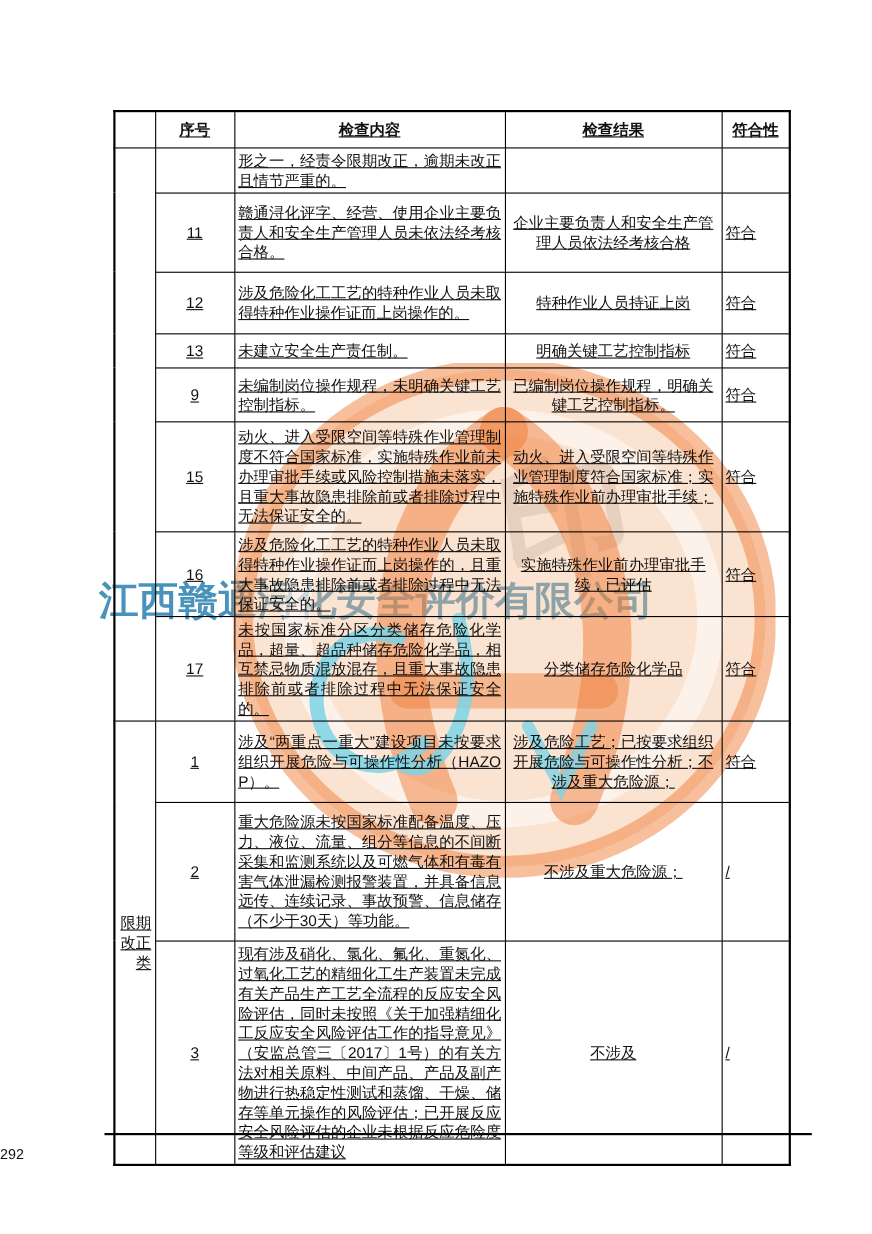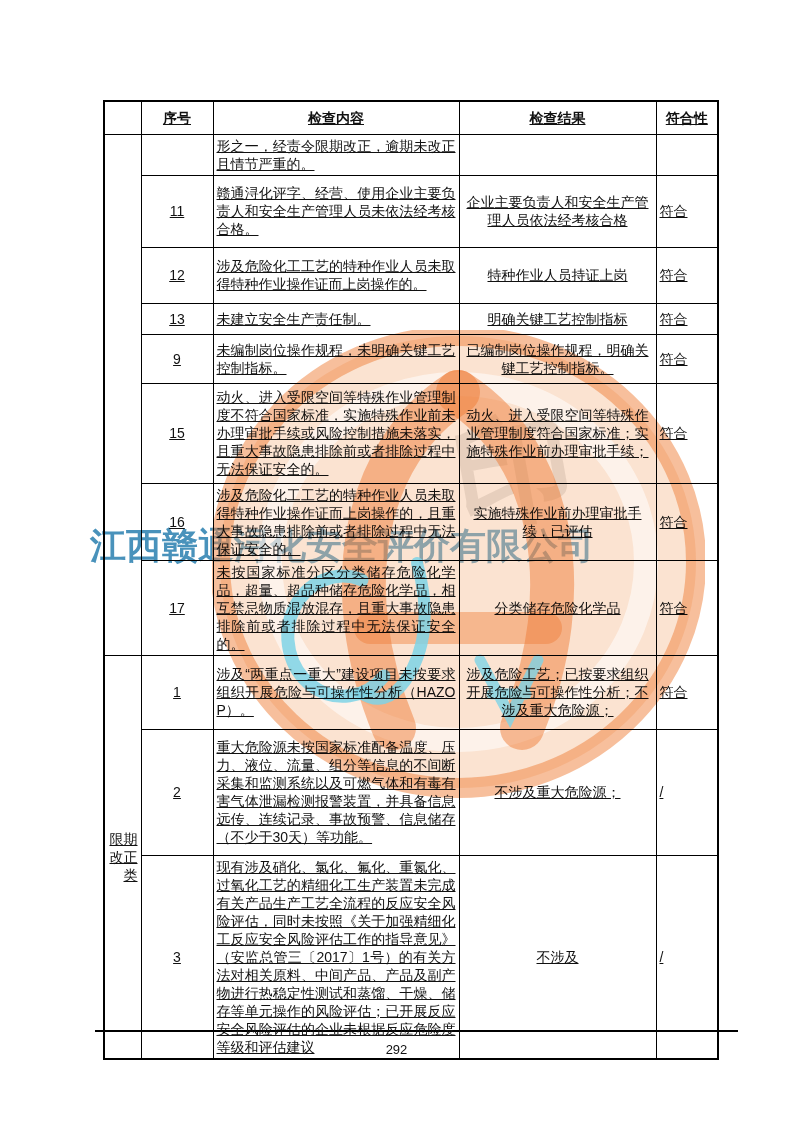--- a/index.html
+++ b/index.html
@@ -35,21 +35,21 @@
     font-size:36px;font-weight:bold;letter-spacing:0px;
     color:#0369a1;opacity:0.72;
   }
   .wm-seal-char{
     position:absolute;left:455px;top:392px;font-size:118px;font-weight:bold;
     color:#c4c4c4;opacity:0.55;transform:rotate(-10deg);
   }
   .wm-stamp{position:absolute;left:212px;top:330px;}
   
   .ftr-line{position:absolute;left:95px;top:1030px;width:643px;border-top:2px solid #000;}
-  .ftr-page{position:absolute;left:0;top:1042px;width:793px;text-align:center;font-size:13px;}
+  .ftr-page{position:absolute;left:0;top:1042px;width:793px;text-align:left;font-size:13px;}
 </style>
 </head>
 <body>
 
 <div class="page">
 
 
   <table class="chk">
     <colgroup>
       <col style="width:37px">

